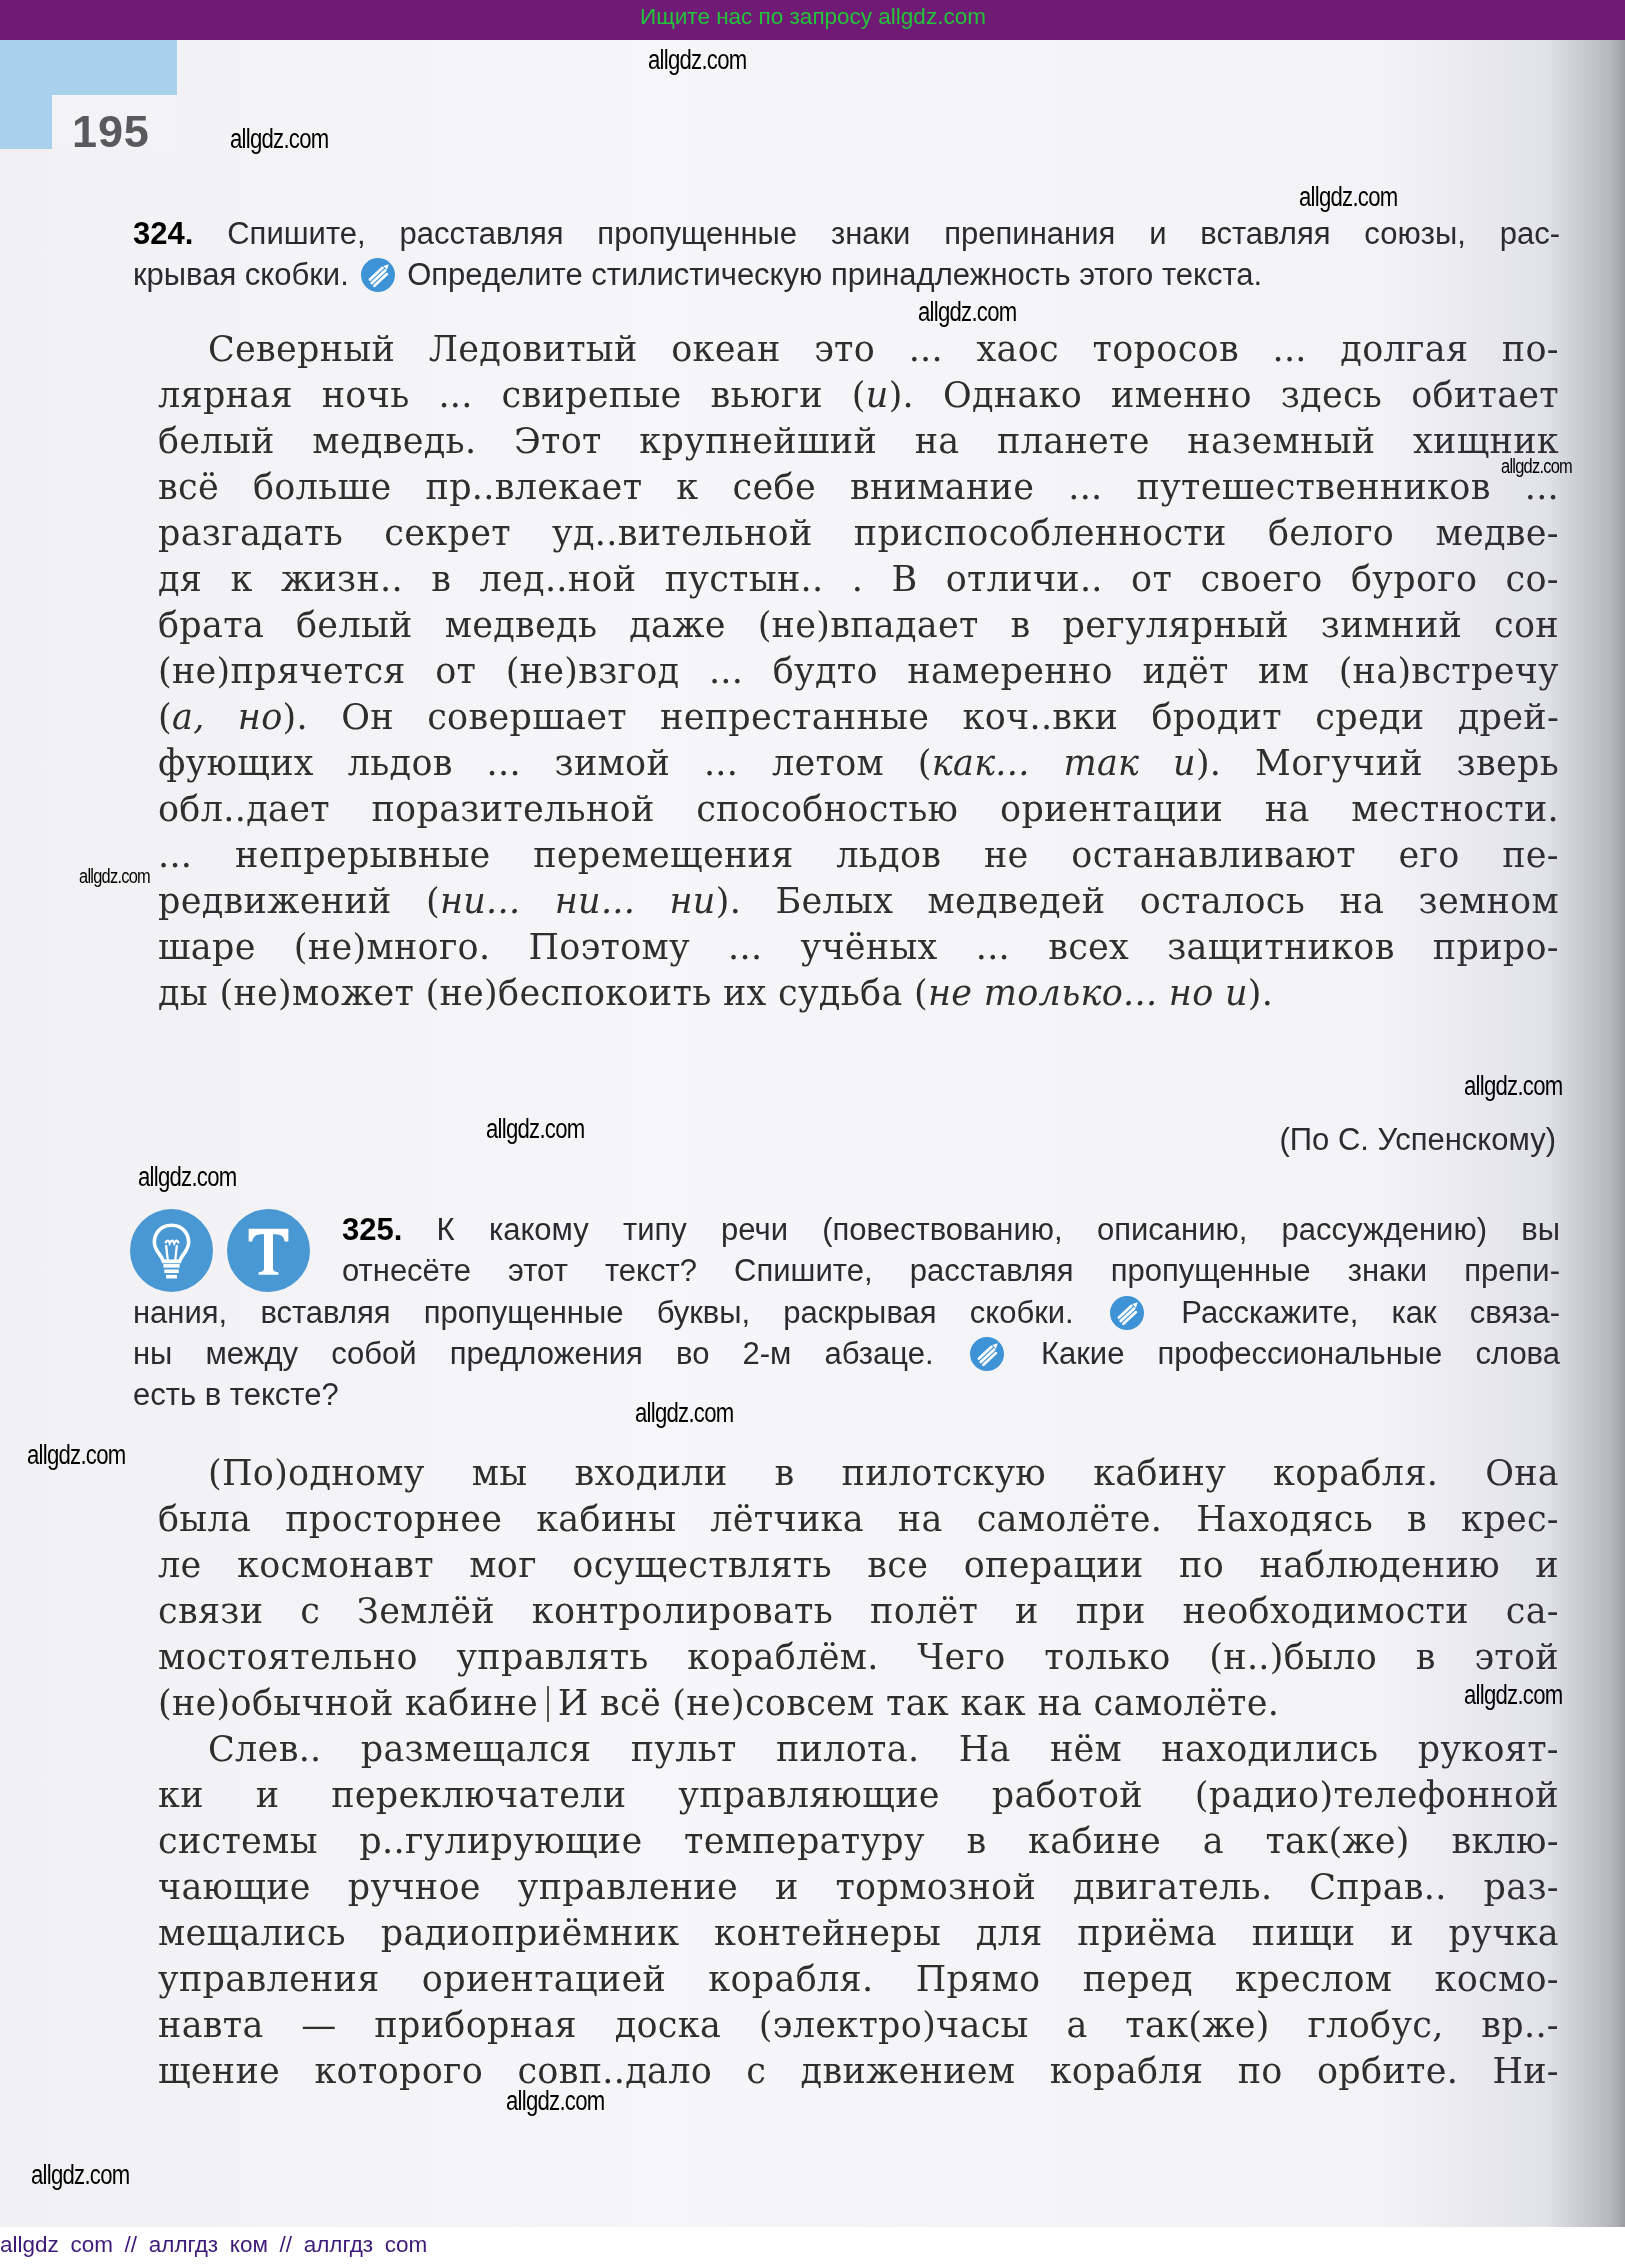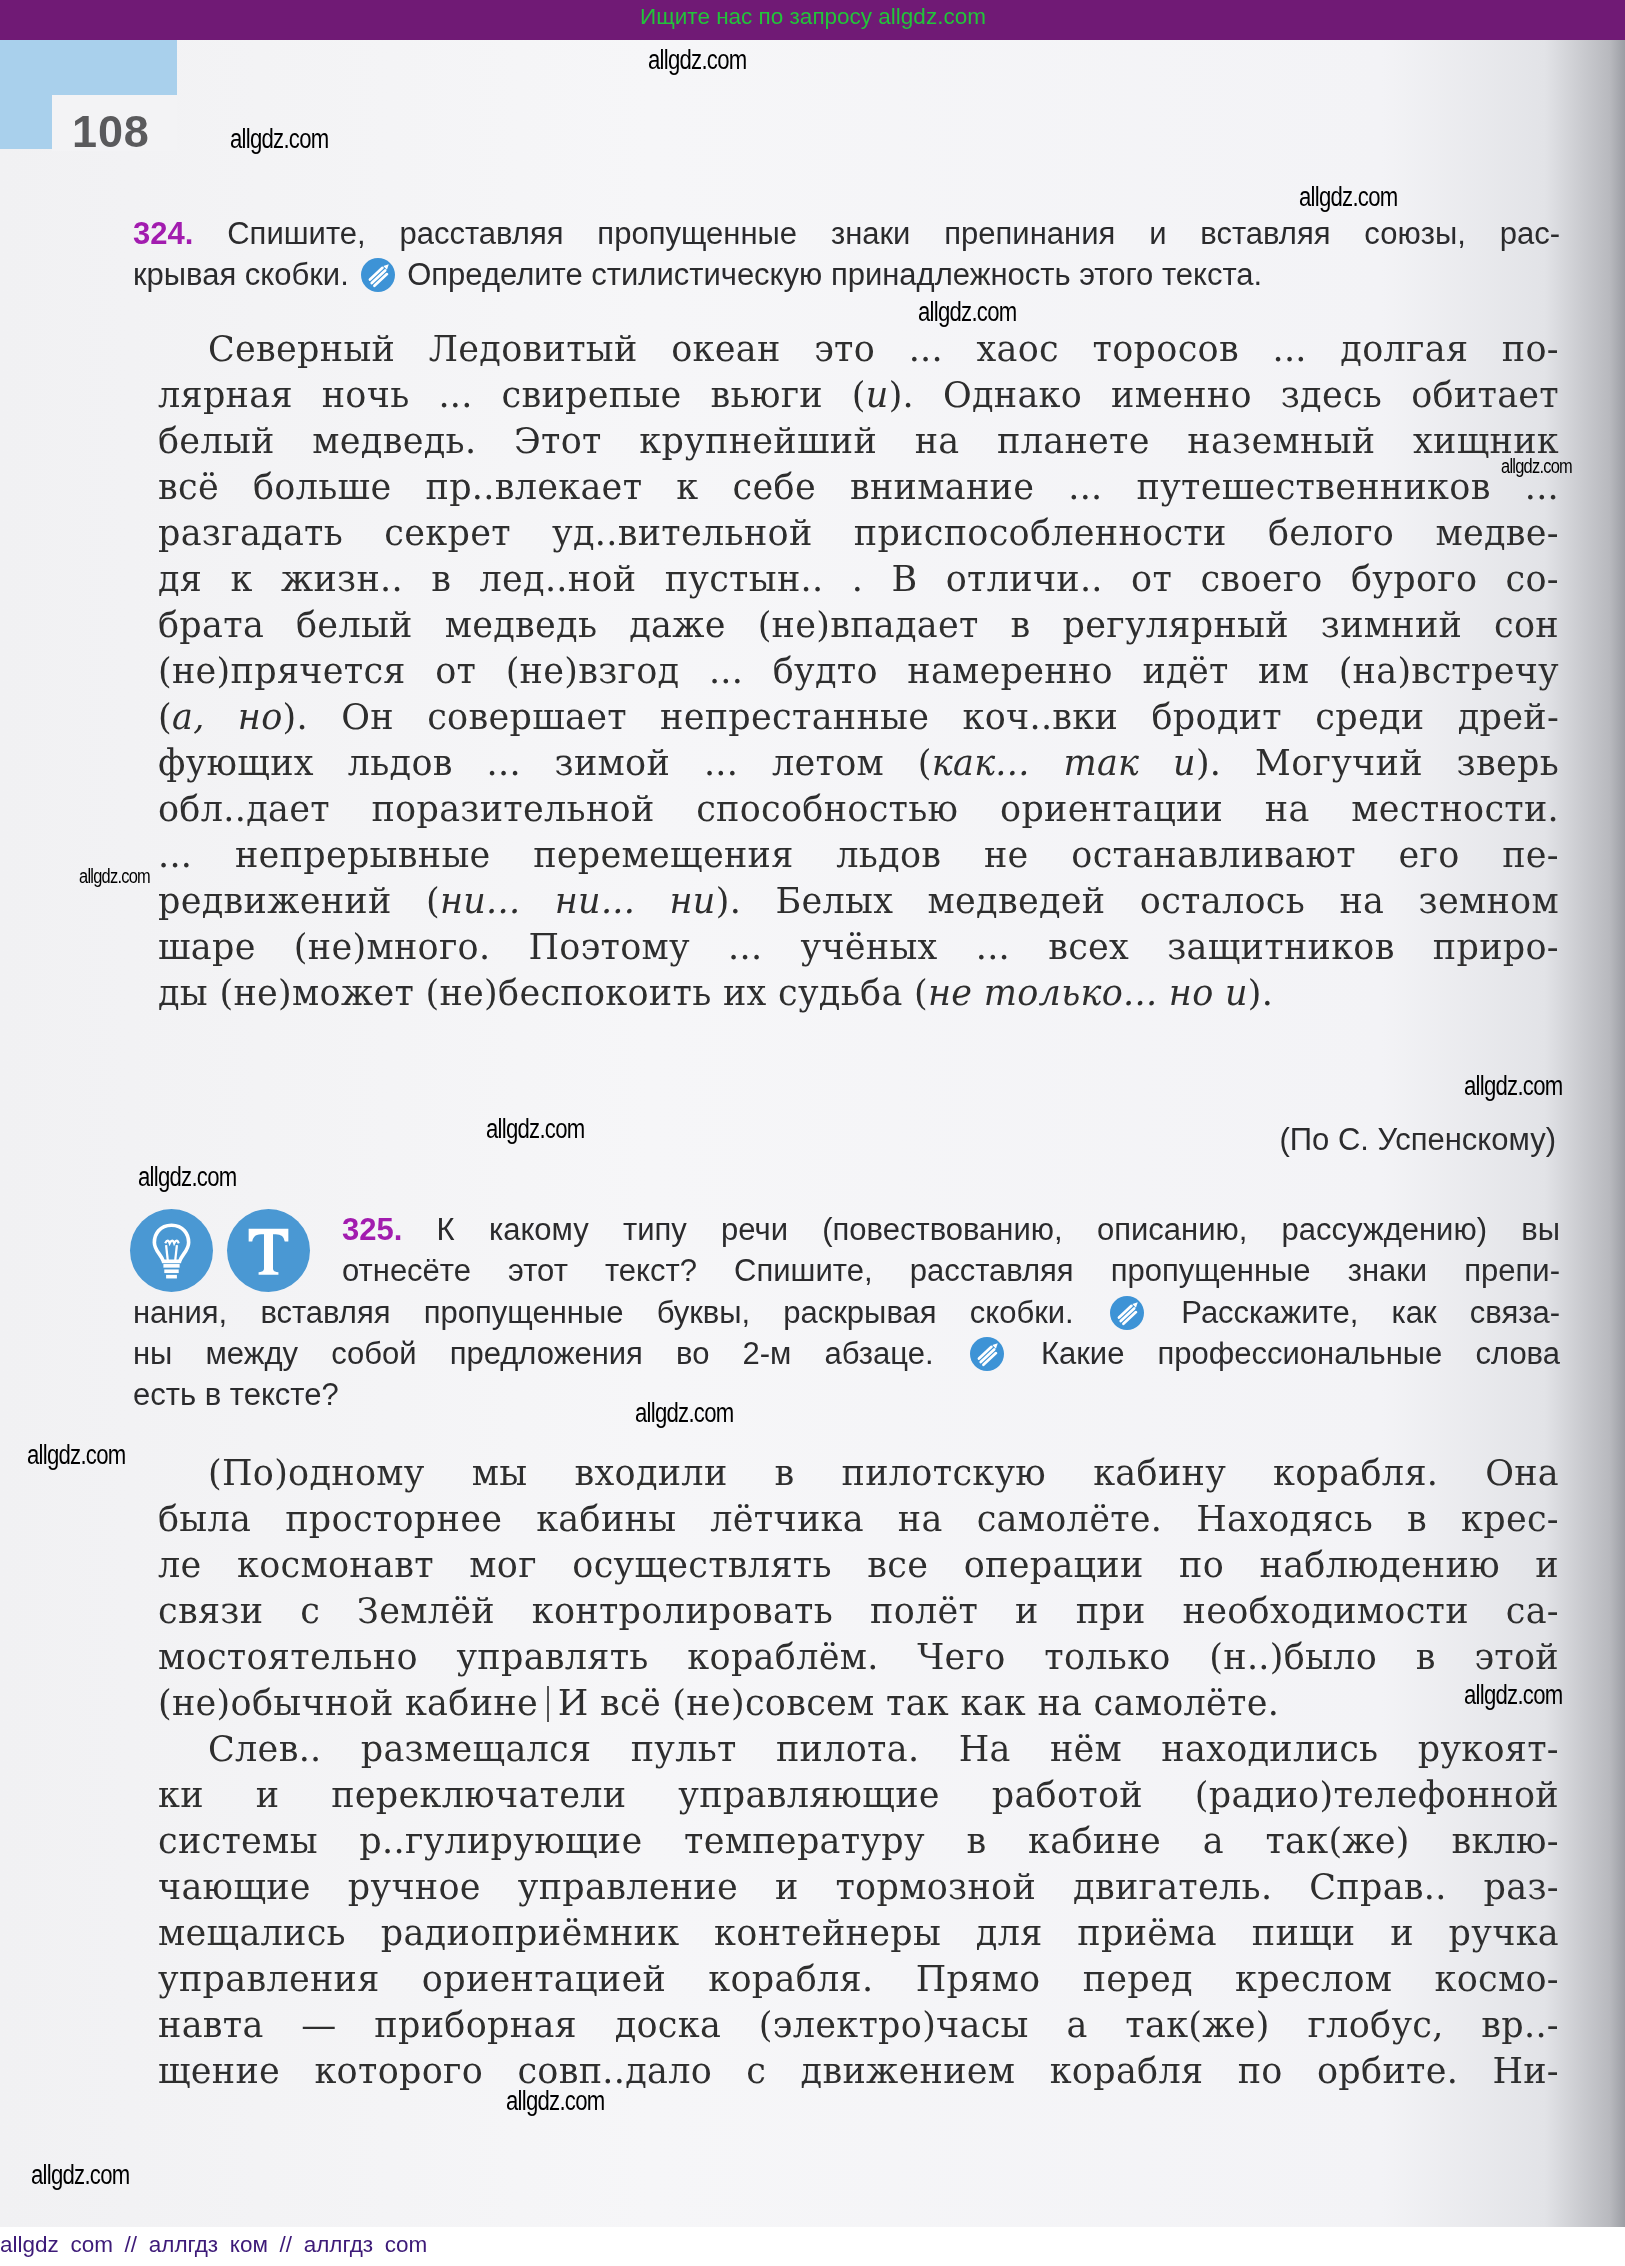--- a/index.html
+++ b/index.html
@@ -30,21 +30,21 @@
     position:absolute; left:72px; top:106px; font-size:45px; font-weight:bold;
     color:#5a5a5c; letter-spacing:0.9px; font-family:"Liberation Sans", sans-serif;
   }
   .task {
     position:absolute; left:133px; width:1427px;
     font-family:"Liberation Sans", sans-serif; font-size:31px; color:#2b2b2d;
     line-height:41px;
   }
   .task .line { display:block; white-space:nowrap; text-align:justify; text-align-last:justify; }
   .task .line.last { text-align-last:left; }
-  .task-num { color:#a21caf; font-weight:bold; }
+  .task-num { color:#000000; font-weight:bold; }
   .pencil {
     display:inline-block; width:34px; height:34px; border-radius:50%; background:#3d93d6;
     vertical-align:-7.2px; position:relative; margin:0 3.6px;
   }
   .pencil svg { position:absolute; left:0; top:0; }
   .body-text {
     position:absolute; left:131px; width:1428px;
     font-family:"DejaVu Serif", "Liberation Serif", serif; font-size:35px; color:#2e2e2e;
     line-height:46px; letter-spacing:0.3px;
   }
@@ -77,21 +77,21 @@
 </head>
 <body>
 
 <div class="topbar">
   <span>Ищите нас по запросу allgdz.com</span>
 </div>
 
 <div class="page"></div>
 <div class="tab-blue"></div>
 <div class="tab-notch"></div>
-<div class="page-number">108</div>
+<div class="page-number">195</div>
 
 <div class="task" style="top:213px;">
   <span class="line"><span class="task-num">324.</span> <span>Спишите, расставляя пропущенные знаки препинания и вставляя союзы, рас-</span></span>
   <span class="line last"><span>крывая скобки.</span> <span class="pencil"><svg width="34" height="34" viewBox="0 0 38 38">
           <g stroke="#fff" stroke-width="3" stroke-linecap="round">
             <line x1="10" y1="24" x2="24" y2="11"></line>
             <line x1="12" y1="28" x2="27" y2="14"></line>
             <line x1="15" y1="31" x2="29" y2="18"></line>
           </g>
           <polygon points="25,9 31,7 29,13" fill="#fff"></polygon>

